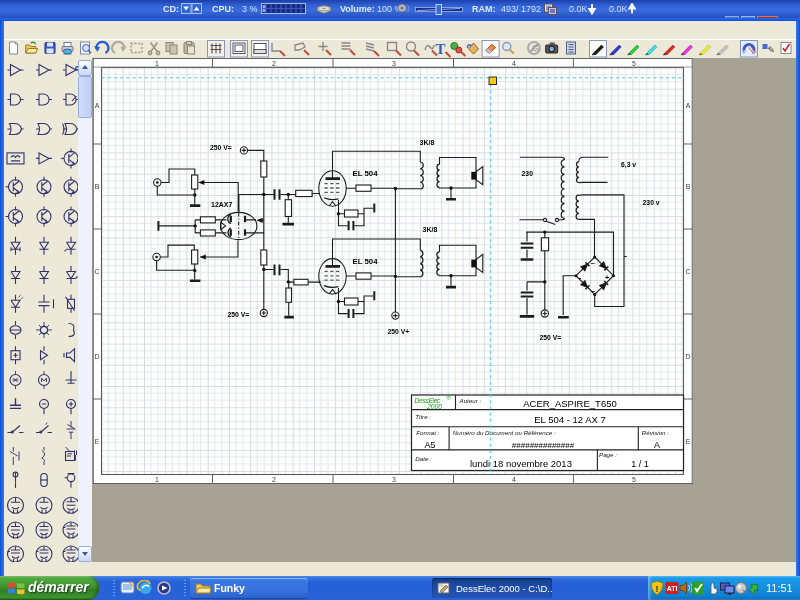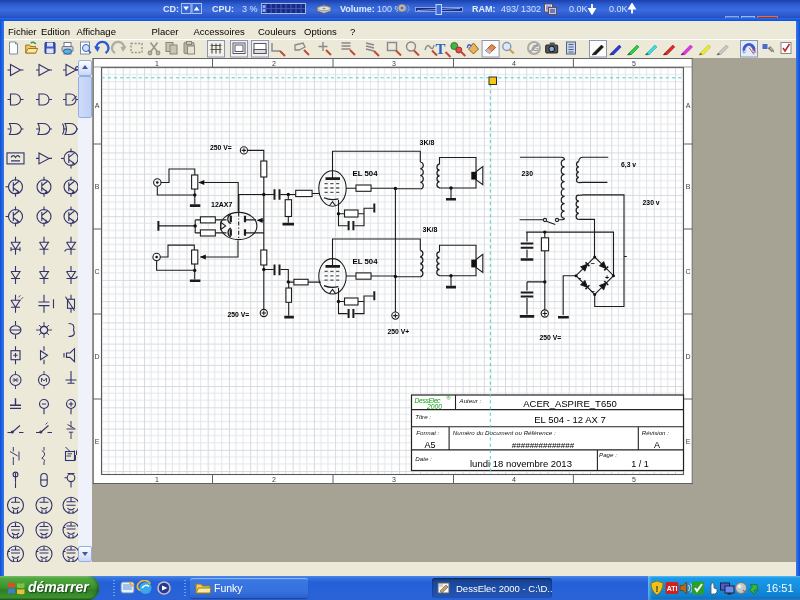--- a/index.html
+++ b/index.html
@@ -65,21 +65,21 @@
       <circle cx="5" cy="5" r="4" fill="#b8b8c0" stroke="#666" stroke-width="0.7"></circle>
       <circle cx="5" cy="5" r="1.5" fill="#707078"></circle>
       <path d="M8.5,3 q2.5,2.5 0,5 M10.3,1.8 q3.5,3.7 0,7.4" stroke="#8899dd" fill="none" stroke-width="1"></path>
     </svg>
     <svg class="abs" style="left:415px;top:4px" width="48" height="11">
       <rect x="0.5" y="3.5" width="47" height="4" fill="#1a2a80" stroke="#9db8f0" stroke-width="0.8"></rect>
       <path d="M2,6.5 L45,4.5" stroke="#8fa8f8" stroke-width="1"></path>
       <rect x="21" y="0.5" width="5.5" height="10" fill="#3a6ae0" stroke="#cfe0ff" stroke-width="0.9"></rect>
     </svg>
     <span class="lbl" style="left:472px">RAM:</span>
-    <span class="val" style="left:501px">493/ 1302</span>
+    <span class="val" style="left:501px">493/ 1792</span>
     <svg class="abs" style="left:544px;top:3px" width="13" height="12">
       <rect x="0.5" y="1" width="8" height="8" fill="#e8e8f4" stroke="#555"></rect>
       <rect x="2" y="2.5" width="5" height="5" fill="#9a90d8"></rect>
       <rect x="4.5" y="4.5" width="8" height="7" fill="#c8c8dd" stroke="#555"></rect>
       <rect x="6" y="6" width="5" height="4" fill="#7a70c0"></rect>
     </svg>
     <span class="val" style="left:569px">0.0K</span>
     <svg class="abs" style="left:587px;top:3px" width="10" height="12">
         <path d="M5,1 V6.5 M5,10.5 L2.2,6 L7.8,6 Z" stroke="#fff" stroke-width="1.8" fill="#fff"></path>
       </svg>
@@ -87,30 +87,20 @@
     <svg class="abs" style="left:627px;top:3px" width="10" height="12">
         <path d="M5,10.5 V5 M5,1 L2.2,5.5 L7.8,5.5 Z" stroke="#fff" stroke-width="1.8" fill="#fff"></path>
       </svg>
   </div>
   <div class="abs" style="left:725px;top:16px;width:12px;height:4px;background:#4a74d8;border:1px solid #8aa8e8;border-bottom:none"></div>
   <div class="abs" style="left:741px;top:16px;width:12px;height:4px;background:#3a77e8;border:1px solid #9db8f0;border-bottom:none"></div>
   <div class="abs" style="left:757px;top:16px;width:19px;height:4px;background:#993831;border:1px solid #b87a70;border-bottom:none"></div>
   <div class="abs" id="winborder"></div>
   <div class="abs" id="borderL"></div>
   <div class="abs" id="borderR"></div>
-  <div class="abs" id="menubar">
-    <span style="left:4px">Fichier</span>
-    <span style="left:37px">Edition</span>
-    <span style="left:72.5px">Affichage</span>
-    <span style="left:147.5px">Placer</span>
-    <span style="left:189.5px">Accessoires</span>
-    <span style="left:254px">Couleurs</span>
-    <span style="left:300px">Options</span>
-    <span style="left:346px">?</span>
-  </div>
   <div class="abs" id="toolbar">
    <svg width="792" height="19" style="position:absolute;left:0;top:0">
     <defs>
       <g id="redh">
             <path d="M0,0 L5,5" stroke="#c04a3a" stroke-width="2"></path>
           </g>
       <g id="pencil">
             <path d="M-4.5,4.5 L3.5,-3.5 L5.5,-1.5 L-2.5,6.5 Z"></path>
             <path d="M-4.5,4.5 L-6,6.5 L-3,6 Z" fill="#222"></path>
           </g>
@@ -848,21 +838,21 @@
           <path d="M20.5,10.5 A6.5,5 -20 1 1 30,4" fill="none" stroke="#e8b838" stroke-width="1.7"></path>
           <path d="M22,8 q3.5,-4.5 7,-1.5" stroke="#fff" stroke-width="1.5" fill="none"></path>
         <circle cx="44" cy="8" r="6.8" fill="#c8b8c8"></circle>
           <circle cx="44" cy="8" r="5.2" fill="#223a8a"></circle>
           <path d="M42,5.5 L47.5,8 L42,10.5 Z" fill="#fff"></path>
       </g>
     </svg>
     <div class="abs" style="left:113px;top:3px;width:2px;height:18px;background:radial-gradient(circle,#6aa0f0 35%,transparent 40%) 0 0/2px 3px;"></div>
     <div class="abs" style="left:184px;top:3px;width:2px;height:18px;background:radial-gradient(circle,#6aa0f0 35%,transparent 40%) 0 0/2px 3px;"></div>
 
-    <div class="taskbtn" style="left:190px;width:118px;">
+    <div class="taskbtn" style="left:190px;width:118px;font-weight:bold;">
       <svg style="position:absolute;left:5px;top:3px" width="16" height="14">
           <path d="M1,12 L1,3 L6,3 L7.5,5 L15,5 L15,12 Z" fill="#f4cd5c" stroke="#9a7a20"></path>
           <path d="M1,12 L3.5,7 L16,7 L15,12 Z" fill="#ffe9a2" stroke="#9a7a20"></path>
         </svg>
       <span class="tl">Funky</span>
     </div>
     <div class="taskbtn" style="left:432px;width:120px;background:linear-gradient(#17418f 0%,#1c4da8 50%,#2455b4 100%);box-shadow:inset 0 1px 2px rgba(0,0,0,.5);">
       <svg style="position:absolute;left:5px;top:3px" width="15" height="14">
           <rect x="1" y="2" width="11" height="10" fill="#f8f8f8" stroke="#666"></rect>
           <path d="M3,10 L9,4 L11,6 L5,12 Z" fill="#caa060" stroke="#555" stroke-width="0.6"></path>
@@ -909,15 +899,15 @@
       <g transform="translate(92,7)">
           <circle cx="0" cy="0" r="5.5" fill="#c8c8c8" stroke="#777"></circle>
           <circle cx="-1.5" cy="-1.5" r="2" fill="#eee"></circle>
           <path d="M2,2 L5,5" stroke="#777" stroke-width="1.2"></path>
         </g>
 
       <g transform="translate(105,7)">
           <path d="M-4.5,4 L-4.5,-2 L0,-2 L0,-5 L4.5,0 L0,5 L0,2 L-2.5,2 L-2.5,4 Z" fill="#3ab83a" stroke="#1a701a" stroke-width="0.7" transform="rotate(-50)"></path>
         </g>
     </svg>
-    <span class="abs" style="left:766px;top:6px;color:#fff;font-size:11px;">16:51</span>
+    <span class="abs" style="left:766px;top:6px;color:#fff;font-size:11px;">11:51</span>
   </div>
 </div>
 
 </body></html>

